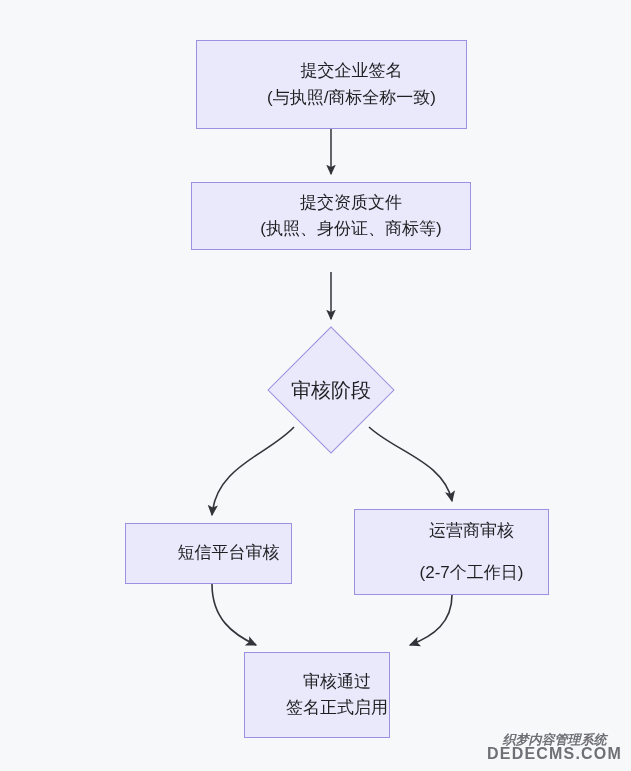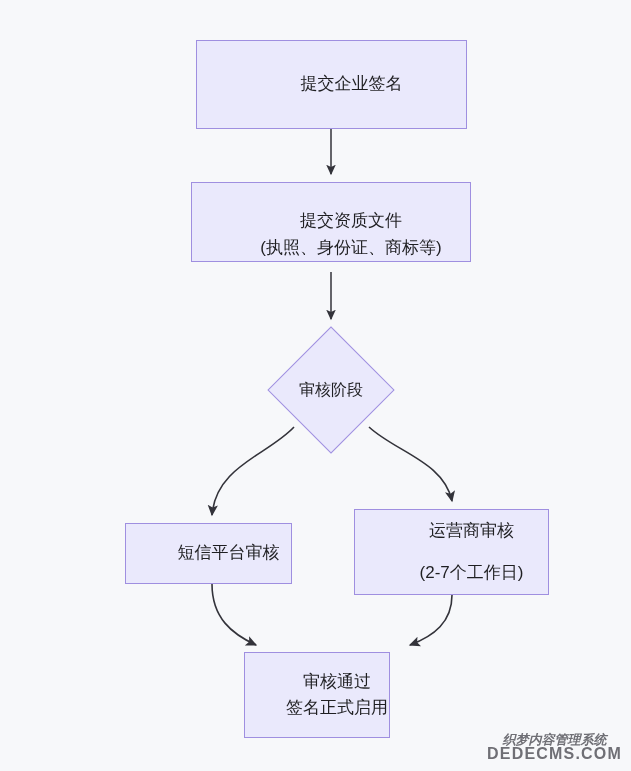--- a/index.html
+++ b/index.html
@@ -60,21 +60,21 @@
     width: 128px;
     height: 128px;
     display: flex;
     align-items: center;
     justify-content: center;
     z-index: 2;
   }
   .diamond-label {
     position: relative;
     z-index: 3;
-    font-size: 16px;
+    font-size: 20px;
     color: #1f1f22;
     white-space: nowrap;
     pointer-events: none;
   }
   .watermark {
     position: absolute;
     right: 9px;
     bottom: 8px;
     text-align: center;
     line-height: 1.05;
@@ -118,23 +118,24 @@
 
     <path d="M369,427 C396,452 444,462 452,501" stroke="#33333a" stroke-width="1.6" fill="none" marker-end="url(#arrowhead)"></path>
 
     <path d="M212,584 C212,618 232,634 256,645" stroke="#33333a" stroke-width="1.6" fill="none" marker-end="url(#arrowhead)"></path>
 
     <path d="M452,595 C452,622 434,636 410,645" stroke="#33333a" stroke-width="1.6" fill="none" marker-end="url(#arrowhead)"></path>
   </svg>
 
   <div class="node" style="left:196px; top:40px; width:271px; height:89px;">
     <span>提交企业签名</span>
+    <span class="line2">(与执照/商标全称一致)</span>
   </div>
 
-  <div class="node" style="left:191px; top:182px; width:280px; height:80px;justify-content:flex-end;">
+  <div class="node" style="left:191px; top:182px; width:280px; height:68px;">
     <span>提交资质文件</span>
     <span class="line2">(执照、身份证、商标等)</span>
   </div>
 
   <div class="diamond-wrap" style="left:267px; top:326px;">
     <div class="node-diamond"></div>
     <span class="diamond-label" style="position:absolute;">审核阶段</span>
   </div>
 
   <div class="node" style="left:125px; top:523px; width:167px; height:61px;">

